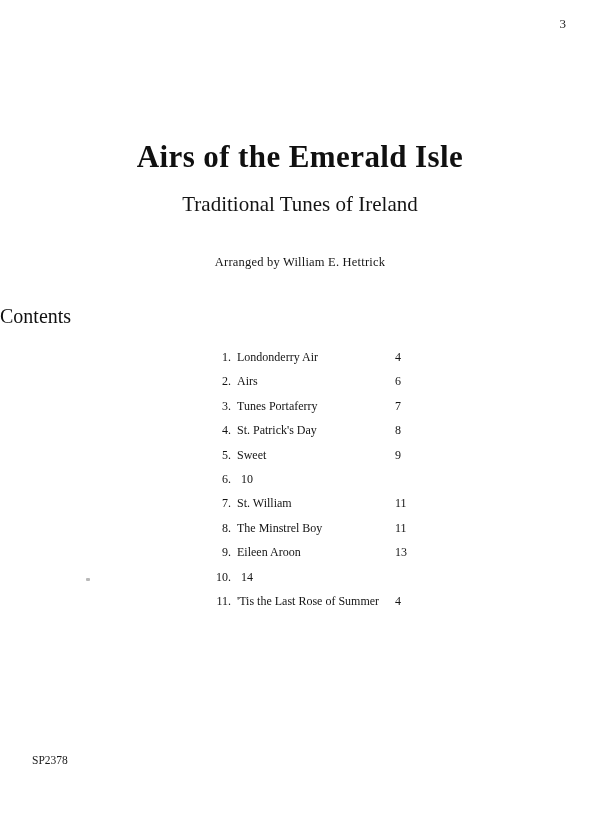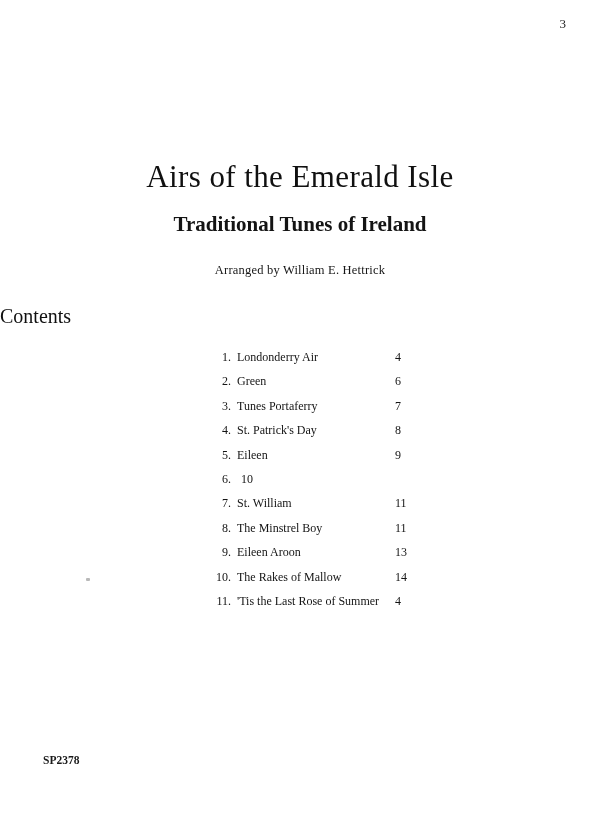--- a/index.html
+++ b/index.html
@@ -30,34 +30,33 @@
   }
   .title-block {
     position: absolute;
     top: 140px;
     left: 0;
     width: 600px;
     text-align: center;
   }
   .doc-title {
     font-size: 31px;
-    font-weight: normal;
+    font-weight: bold;
     letter-spacing: 0.4px;
     color: #101010;
     line-height: 1.1;
-    margin-top: 20px;
   }
   .doc-subtitle {
     margin-top: 18px;
     font-size: 21px;
-    font-weight: bold;
+    font-weight: normal;
     color: #141414;
   }
   .doc-arranger {
-    margin-top: 26px;
+    margin-top: 38px;
     font-size: 12.5px;
     color: #161616;
     letter-spacing: 0.2px;
   }
   .contents-heading {
     position: absolute;
     top: 305px;
     left: 0;
     width: 600px;
     text-align: left;
@@ -97,23 +96,22 @@
     position: absolute;
     bottom: 52px;
     left: 0;
     width: 600px;
     height: 16px;
     font-size: 11.5px;
     color: #1a1a1a;
   }
   .footer-code {
     position: absolute;
-    left: 43px;
+    left: 32px;
     top: 0;
-    font-weight: bold;
   }
   .footer-copyright {
     position: absolute;
     left: 0;
     top: 0;
     width: 600px;
     text-align: center;
     letter-spacing: 0.3px;
   }
   .stray-mark {
@@ -142,36 +140,36 @@
   <div class="contents-heading">Contents</div>
 
   <div class="contents-list">
     <div class="toc-row">
       <span class="toc-num">1.</span>
       <span class="toc-title">Londonderry Air</span>
       <span class="toc-page">4</span>
     </div>
     <div class="toc-row">
       <span class="toc-num">2.</span>
-      <span class="toc-title">Green</span>
+      <span class="toc-title">Airs</span>
       <span class="toc-page">6</span>
     </div>
     <div class="toc-row">
       <span class="toc-num">3.</span>
       <span class="toc-title">Tunes Portaferry</span>
       <span class="toc-page">7</span>
     </div>
     <div class="toc-row">
       <span class="toc-num">4.</span>
       <span class="toc-title">St. Patrick's Day</span>
       <span class="toc-page">8</span>
     </div>
     <div class="toc-row">
       <span class="toc-num">5.</span>
-      <span class="toc-title">Eileen</span>
+      <span class="toc-title">Sweet</span>
       <span class="toc-page">9</span>
     </div>
     <div class="toc-row">
       <span class="toc-num">6.</span>
       <span class="toc-page">10</span>
     </div>
     <div class="toc-row">
       <span class="toc-num">7.</span>
       <span class="toc-title">St. William</span>
       <span class="toc-page">11</span>
@@ -181,21 +179,20 @@
       <span class="toc-title">The Minstrel Boy</span>
       <span class="toc-page">11</span>
     </div>
     <div class="toc-row">
       <span class="toc-num">9.</span>
       <span class="toc-title">Eileen Aroon</span>
       <span class="toc-page">13</span>
     </div>
     <div class="toc-row">
       <span class="toc-num">10.</span>
-      <span class="toc-title">The Rakes of Mallow</span>
       <span class="toc-page">14</span>
     </div>
     <div class="toc-row">
       <span class="toc-num">11.</span>
       <span class="toc-title">'Tis the Last Rose of Summer</span>
       <span class="toc-page">4</span>
     </div>
   </div>
 
   <div class="stray-mark"></div>

